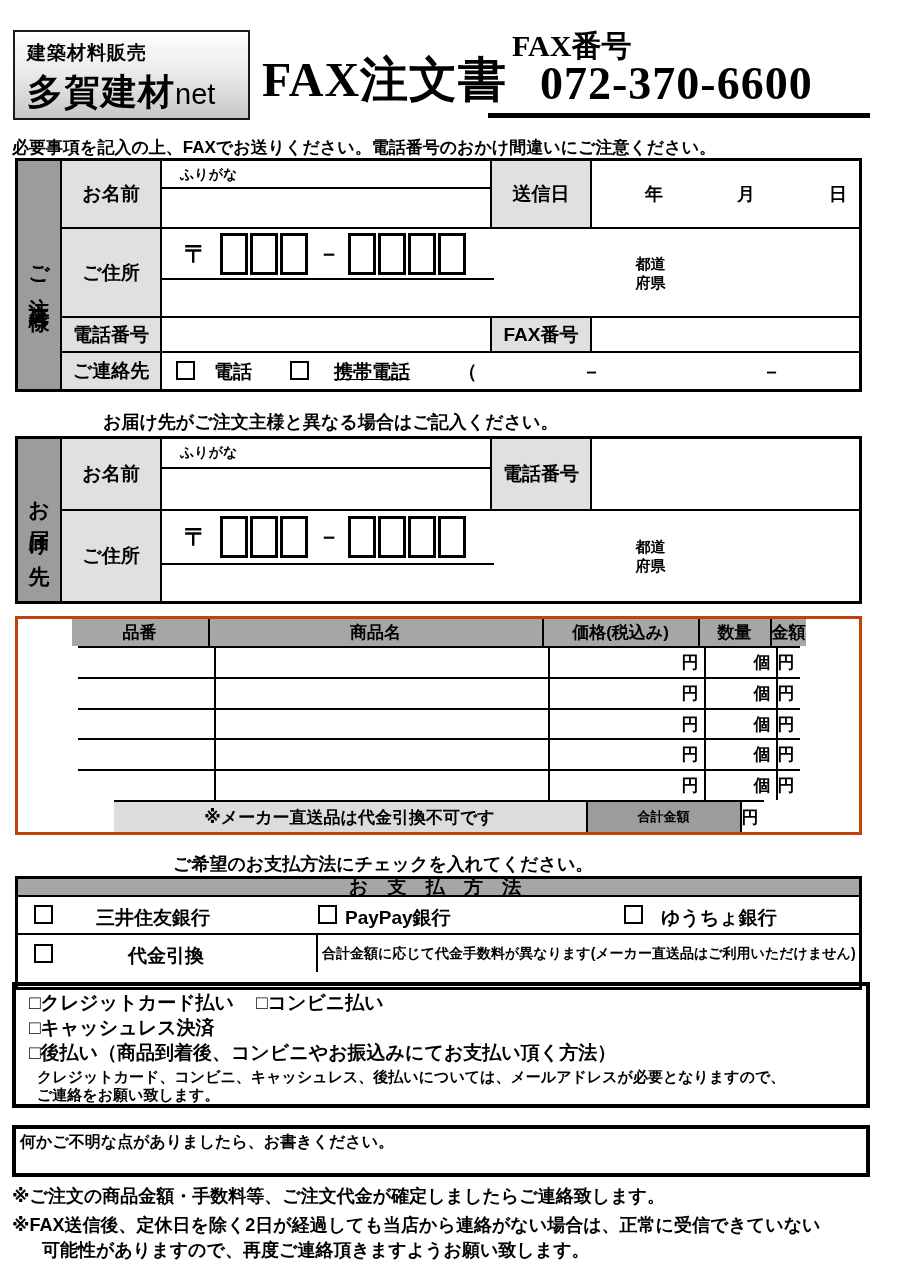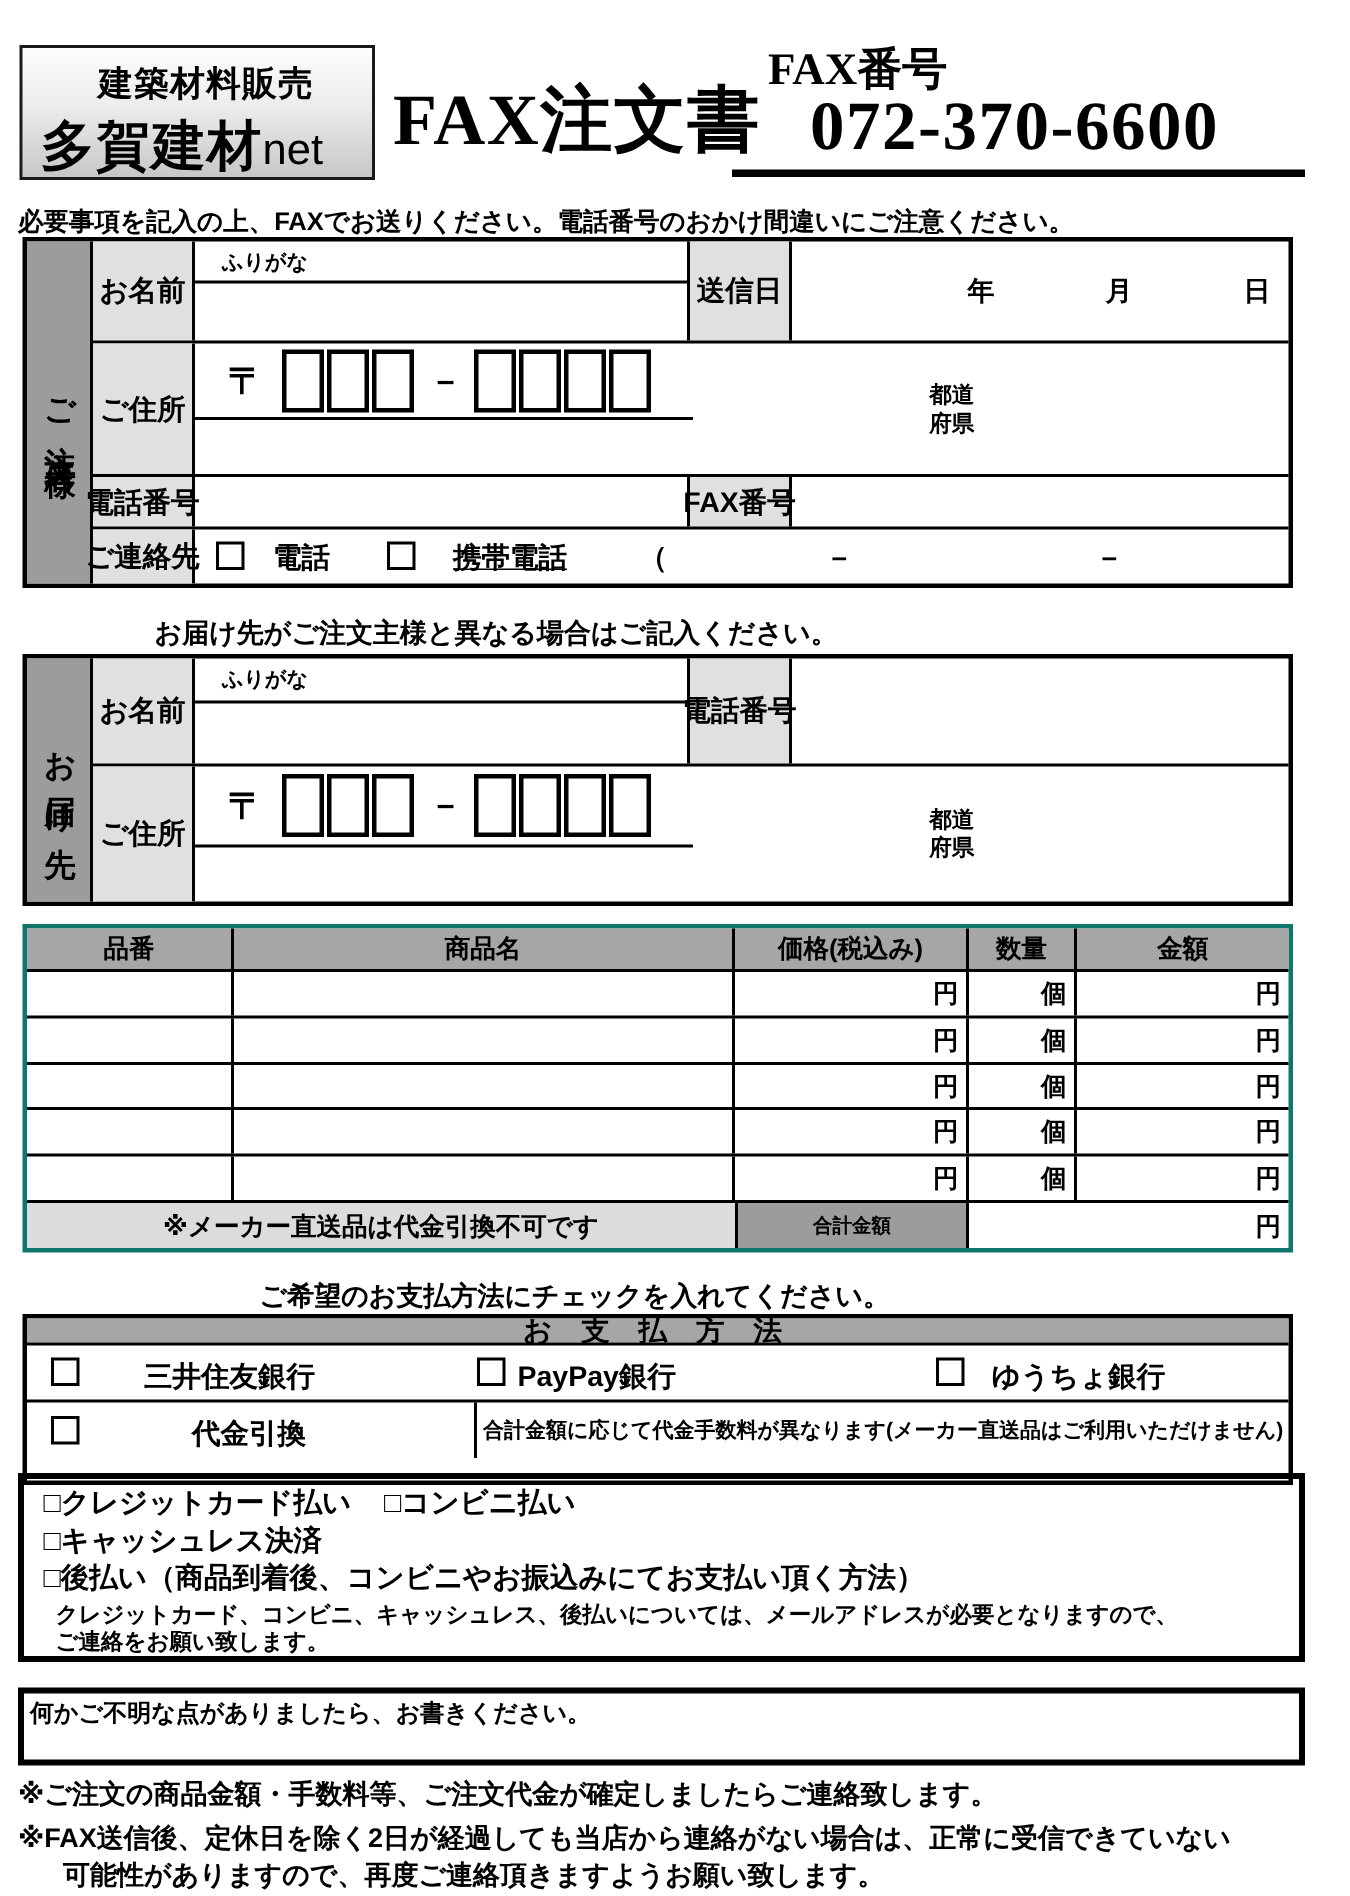--- a/index.html
+++ b/index.html
@@ -5,21 +5,21 @@
   * { margin:0; padding:0; box-sizing:border-box; }
   html,body { background:#fff; }
   body { font-family:"Liberation Sans","DejaVu Sans",sans-serif; color:#000; }
   .page { position:relative; width:900px; height:1264px; background:#ffffff; overflow:hidden; }
   .abs { position:absolute; }
 
   
   .logo-box { left:13px; top:30px; width:237px; height:90px; border:2px solid #1a1a1a;
               background:linear-gradient(180deg,#fdfdfd 0%,#ececec 45%,#c7c7c7 100%);
               padding:8px 0 0 12px; }
-  .logo-line1 { font-size:23px; font-weight:bold; letter-spacing:1px;text-align:center; }
+  .logo-line1 { font-size:19px; font-weight:bold; letter-spacing:1px; }
   .logo-line2 { margin-top:2px; white-space:nowrap; }
   .logo-main { font-size:36px; font-weight:bold; letter-spacing:1px; }
   .logo-net  { font-size:29px; font-weight:normal; }
   .fax-title { left:262px; top:48px; font-family:"Liberation Serif","DejaVu Serif",serif;
                font-size:48px; font-weight:bold; letter-spacing:1px; }
   .fax-label { left:512px; top:26px; font-family:"Liberation Serif","DejaVu Serif",serif;
                font-size:30px; font-weight:bold; }
   .fax-number { left:540px; top:57px; font-family:"Liberation Serif","DejaVu Serif",serif;
                 font-size:46px; font-weight:bold; letter-spacing:1px; }
   .fax-underline { left:488px; top:113px; width:382px; height:5px; background:#000; }
@@ -28,21 +28,21 @@
   
   .tbl { border:3px solid #000; display:flex; background:#fff; }
   .strip { width:44px; background:#9c9c9c; border-right:2px solid #000;
            display:flex; align-items:center; justify-content:center;
            writing-mode:vertical-rl; text-orientation:upright;
            font-size:21px; font-weight:bold; letter-spacing:5px; }
   .rows { flex:1; display:flex; flex-direction:column; }
   .row { display:flex; }
   .bt { border-top:2px solid #000; }
   .br { border-right:2px solid #000; }
-  .lbl { width:68px; background:#e0e0e0; border-right:2px solid #000;
+  .lbl { width:100px; background:#e0e0e0; border-right:2px solid #000;
          display:flex; align-items:center; justify-content:center;
          font-size:19px; font-weight:bold; white-space:nowrap; }
   .zone { display:flex; flex-direction:column; }
   .furigana { height:28px; border-bottom:2px solid #000; font-size:14px;
               padding:5px 0 0 18px; font-weight:bold; }
   .fill { flex:1; }
   .date-cell { flex:1; display:flex; align-items:center; justify-content:flex-end;
                gap:74px; padding-right:12px; font-size:18px; font-weight:bold; }
 
   .addr { flex:1; position:relative; }
@@ -55,21 +55,21 @@
   .pref { position:absolute; left:340px; right:60px; top:0; bottom:0;
           display:flex; flex-direction:column; align-items:center; justify-content:center;
           font-size:15px; font-weight:bold; line-height:19px; }
 
   .cb { width:19px; height:19px; border:2.5px solid #000; background:#fff; display:inline-block; }
   .contact { flex:1; position:relative; font-size:19px; font-weight:bold; }
   .contact span.txt { position:absolute; top:6px; }
   .contact .cb { position:absolute; top:8px; }
 
   
-  .ptbl { border:3px solid #0f766e; display:flex; flex-direction:column; background:#fff; }
+  .ptbl { border:3px solid #c2410c; display:flex; flex-direction:column; background:#fff;align-items:center; }
   .phead { height:27px; background:#a6a6a6; }
   .phead, .prow, .pfoot { display:flex; }
   .phead > div { display:flex; align-items:center; justify-content:center;
                  font-size:17px; font-weight:bold; }
   .prow { height:31px; border-top:2px solid #000; }
   .prow > div { display:flex; align-items:center; justify-content:flex-end;
                 font-size:17px; font-weight:bold; padding-right:5px; }
   .c1{width:138px;} .c2{width:334px;} .c3{width:156px;} .c4{width:72px;} .c5{flex:1;}
   .pfoot { height:32px; border-top:2px solid #000; }
   .pfoot .f1 { width:474px; background:#dcdcdc; border-right:2px solid #000;

